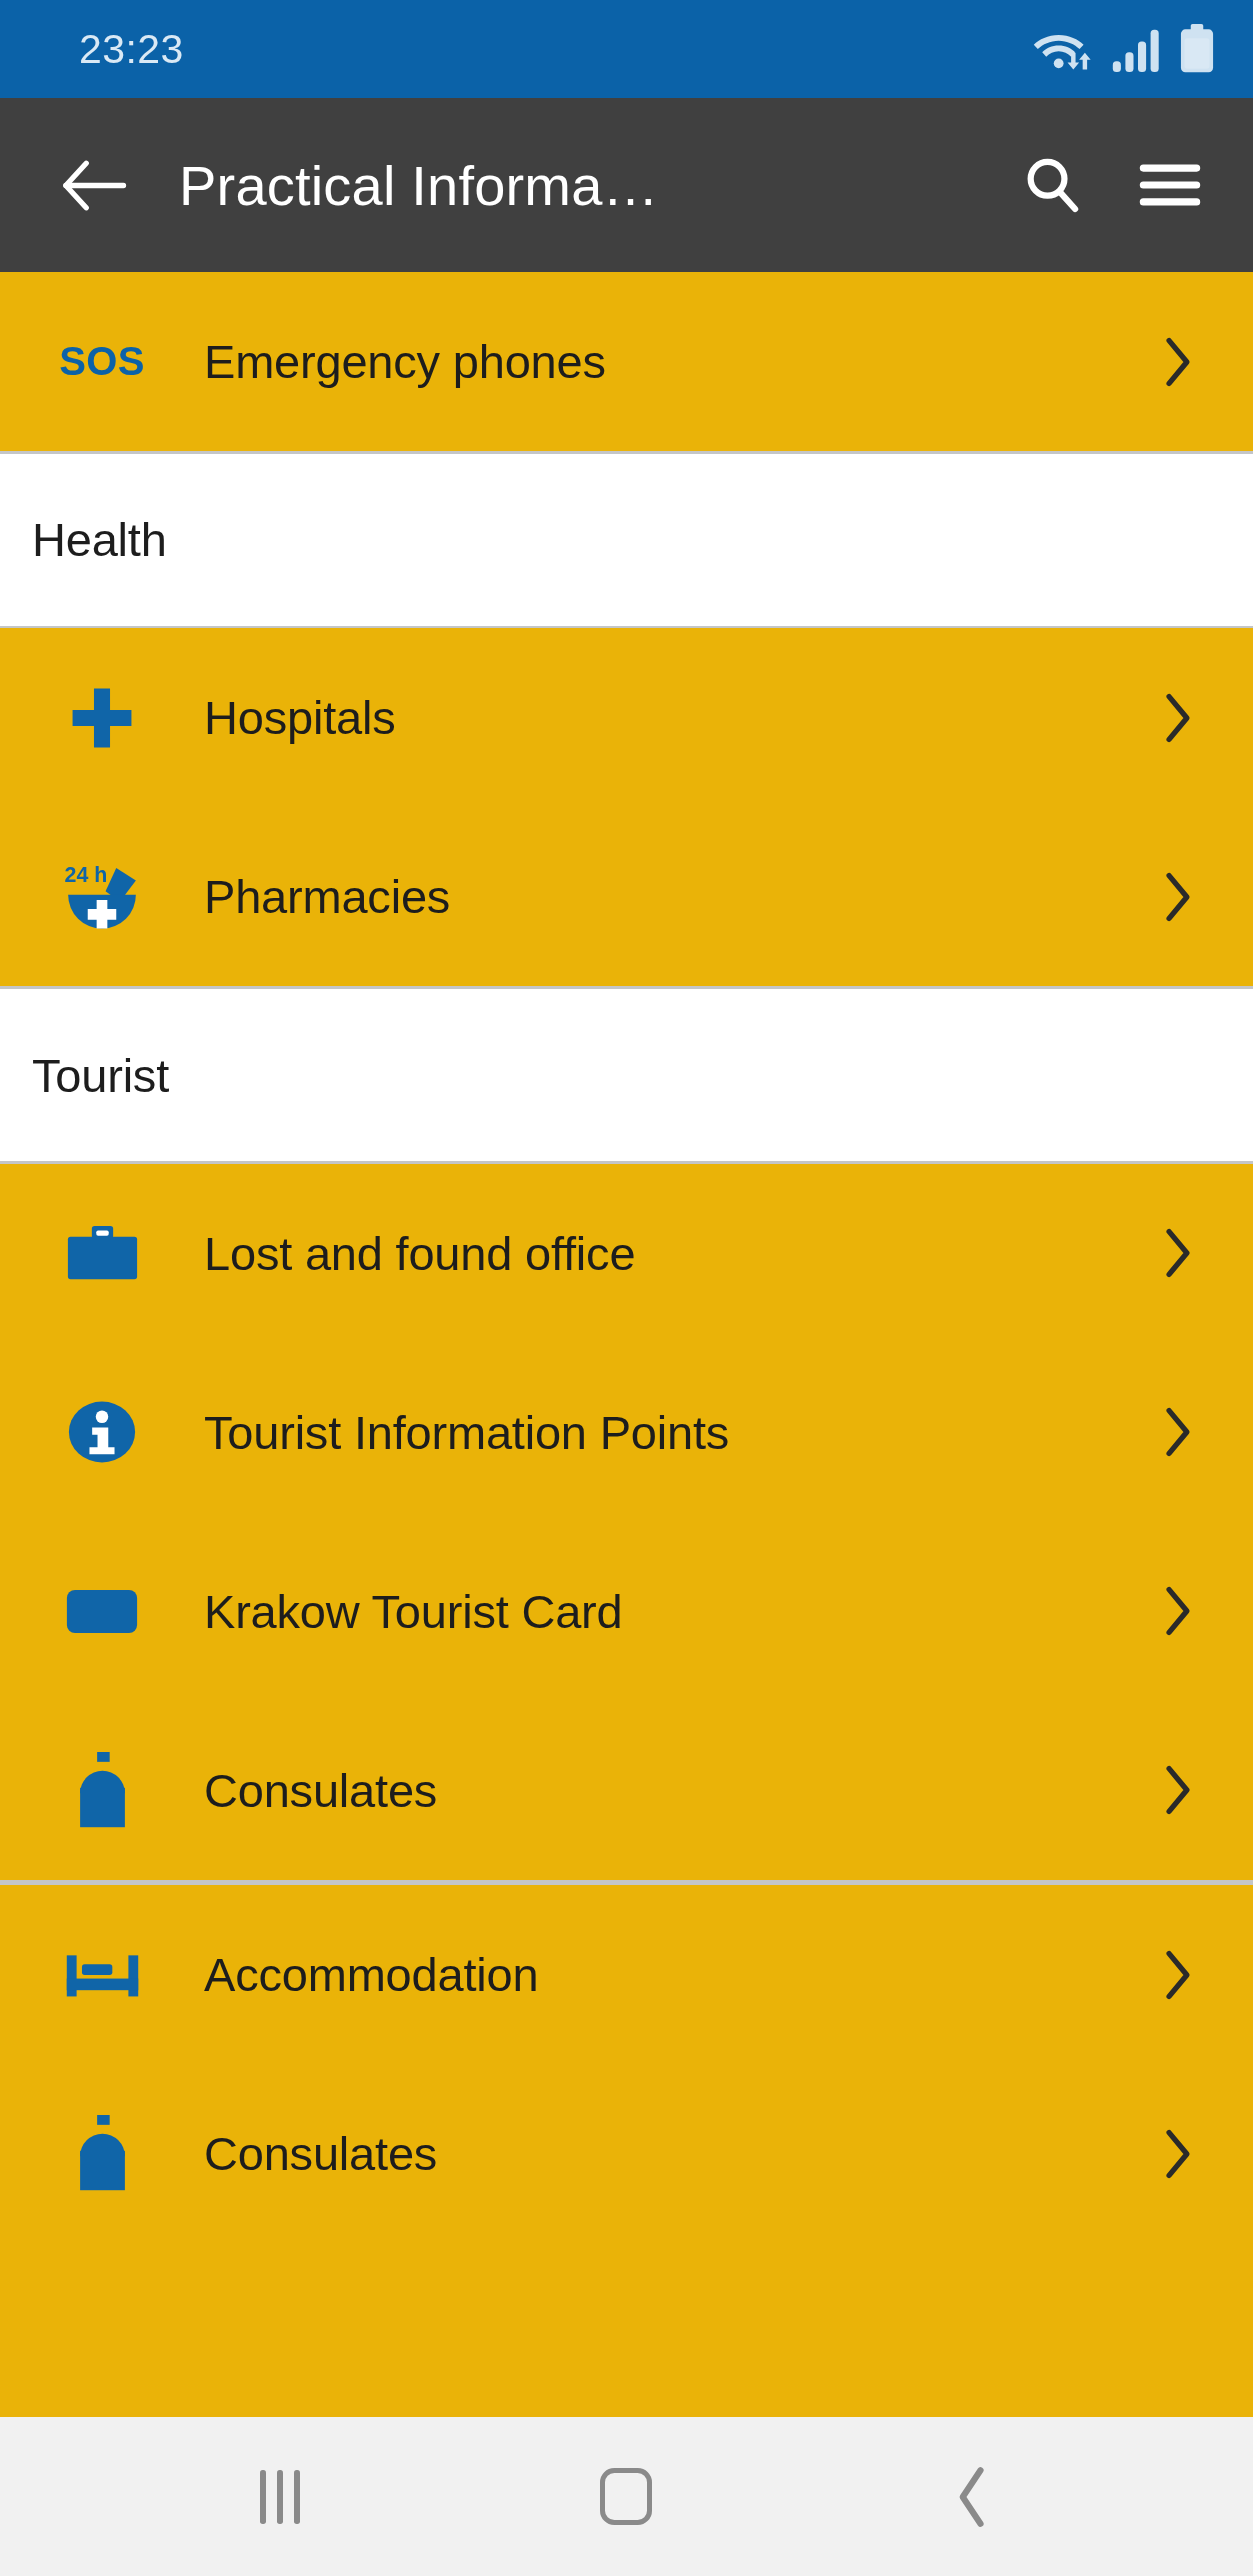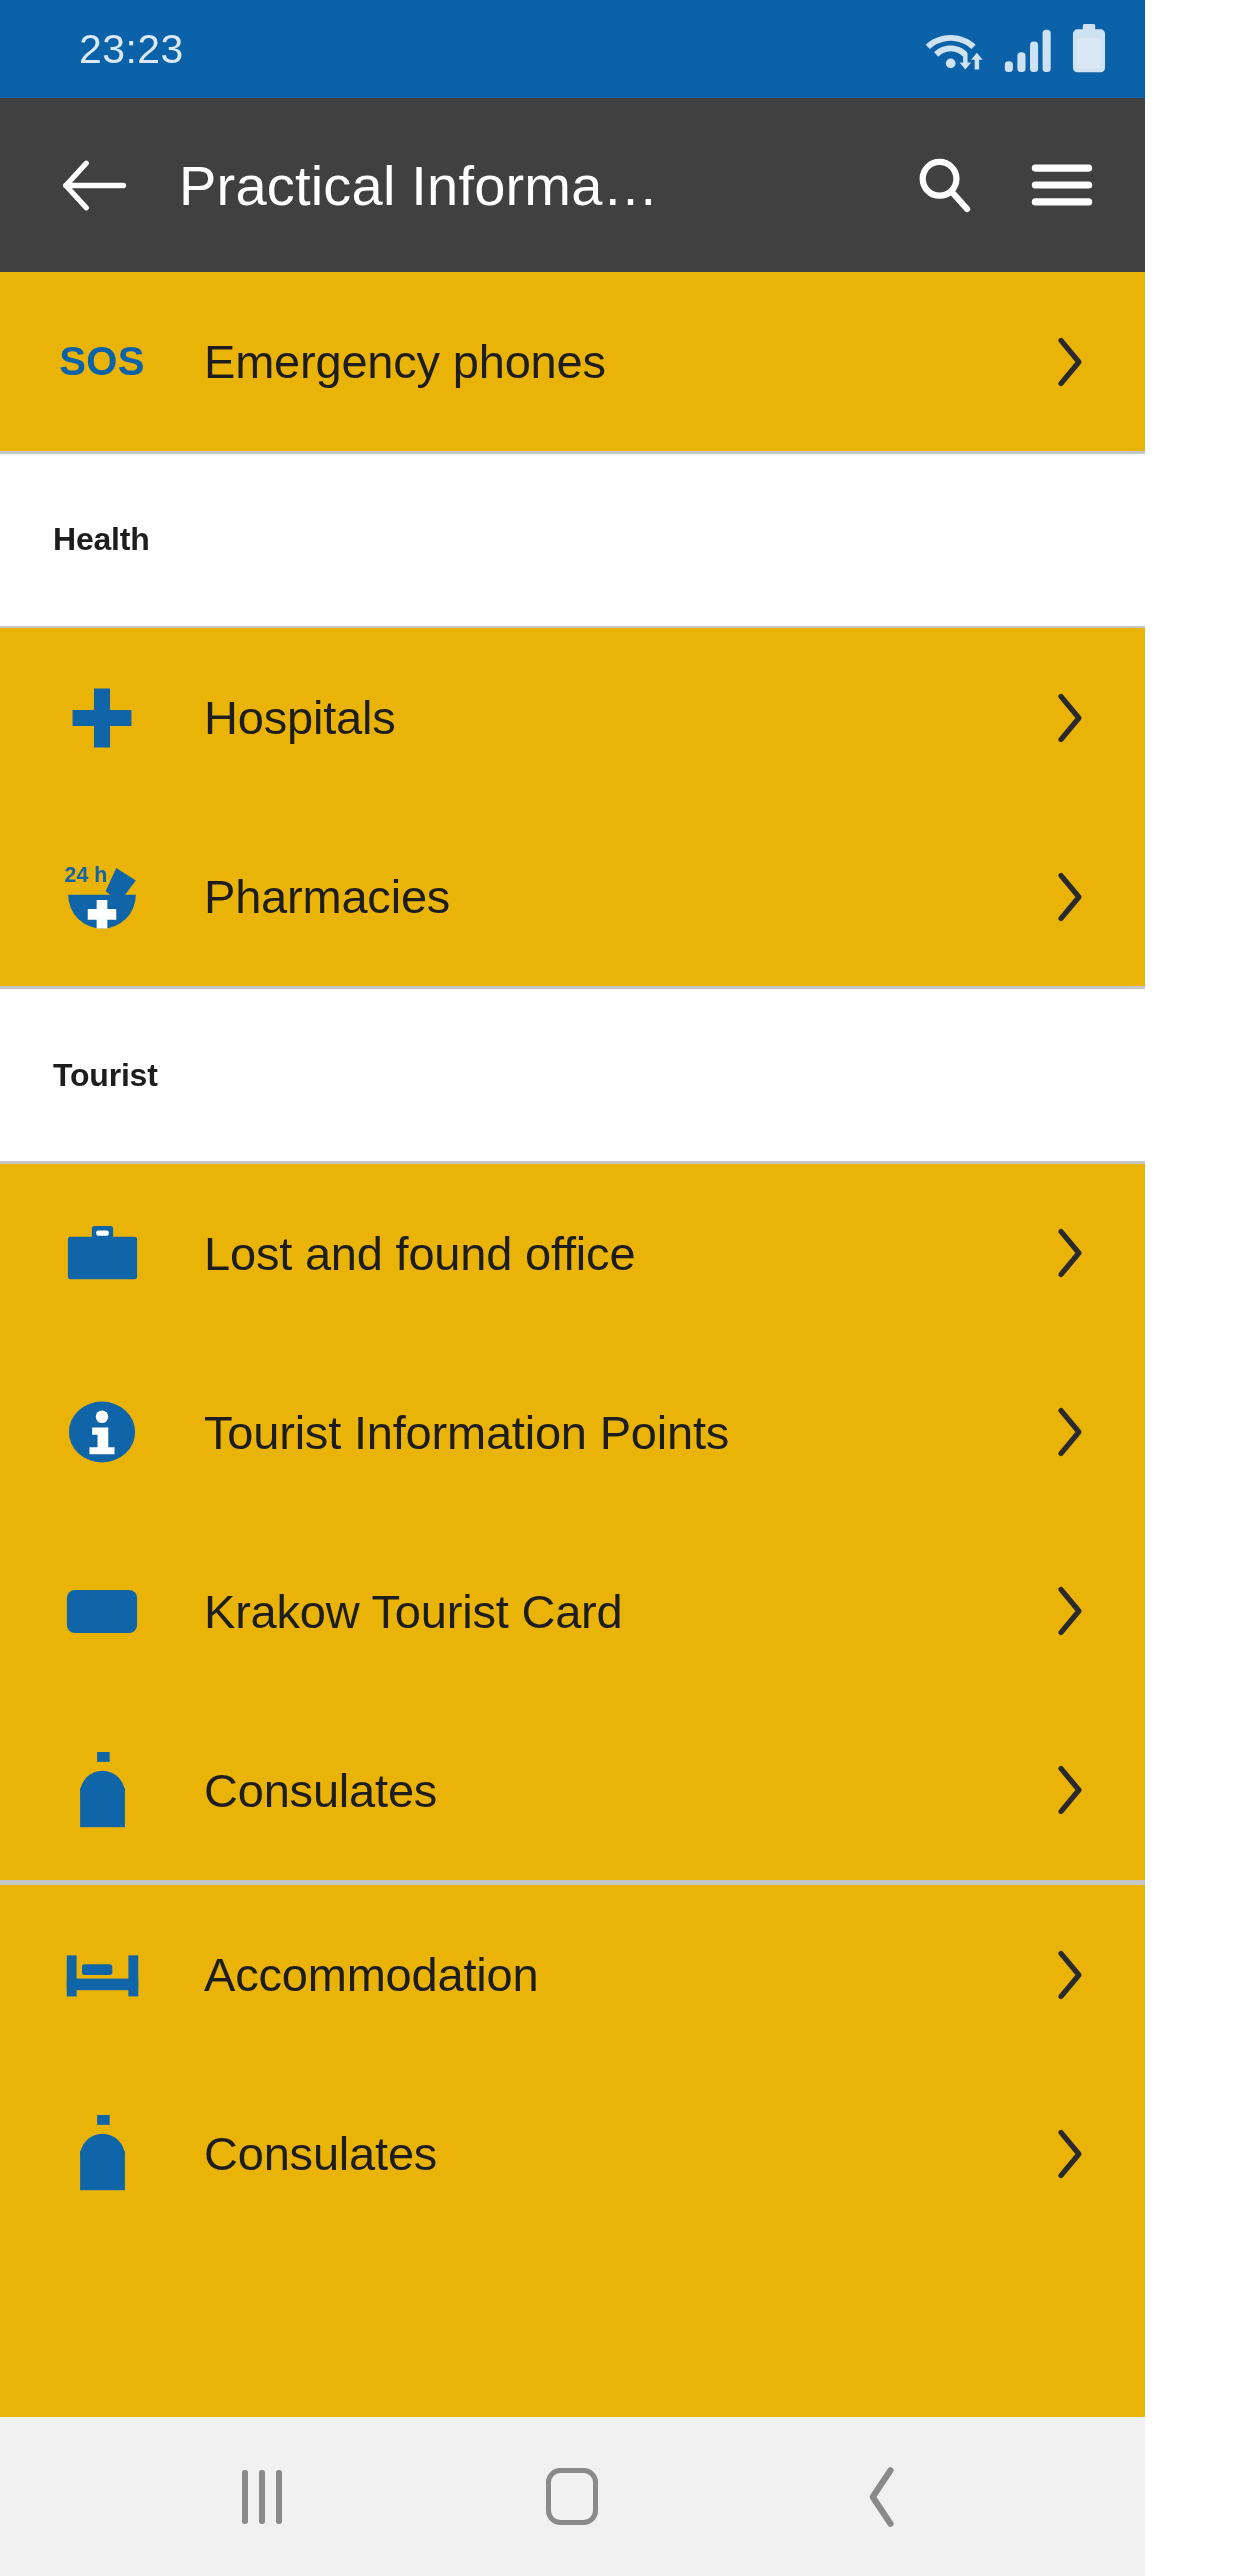--- a/index.html
+++ b/index.html
@@ -2,21 +2,21 @@
 <html style="font-size:14.3px"><head>
 <meta charset="utf-8">
 <style>
   * { margin:0; padding:0; box-sizing:border-box; }
   html,body { width:1253px; height:2576px; }
   body {
     font-family:"Liberation Sans", sans-serif;
     background:#ffffff;
     overflow:hidden;
   }
-  #phone { position:relative; width:1145px; height:2576px; display:flex; flex-direction:column; }
+  #phone { position:relative; width:1253px; height:2576px; display:flex; flex-direction:column; }
 
   
   .statusbar {
     height:98px; background:#0B62A8; flex:0 0 98px;
     display:flex; align-items:center; justify-content:space-between;
     padding:0 38px 0 79px; color:#d8e8f4;
   }
   .clock { font-size:41px; letter-spacing:0.4px; color:#dae9f5; font-weight:400; }
   .status-icons { display:flex; align-items:flex-end; gap:14.3px; }
   .svgicon { display:block; }
@@ -52,21 +52,21 @@
   .row .label {
     flex:1 1 auto; font-size:47px; color:#1d1d1d; font-weight:400;
     letter-spacing:-0.2px;
   }
   .row .chev { flex:0 0 auto; width:72px; display:flex; align-items:center; justify-content:center; }
   .section-header {
     height:172px; display:flex; align-items:center; padding-left:32px;
     background:#ffffff;
   }
   .section-header .sh-text {
-    font-size:32px; color:#1d1d1d; font-weight:700; letter-spacing:-0.2px;margin-left:21px;
+    font-size:47px; color:#1d1d1d; font-weight:400; letter-spacing:-0.2px;
   }
   .sos-text {
     color:#0B62A8; font-weight:bold; font-size:40px; letter-spacing:0.4px;
   }
 
   
   .navbar {
     height:159px; flex:0 0 159px; background:#f1f1f1;
     display:flex; align-items:center; justify-content:space-around;
     padding:0 107px;

